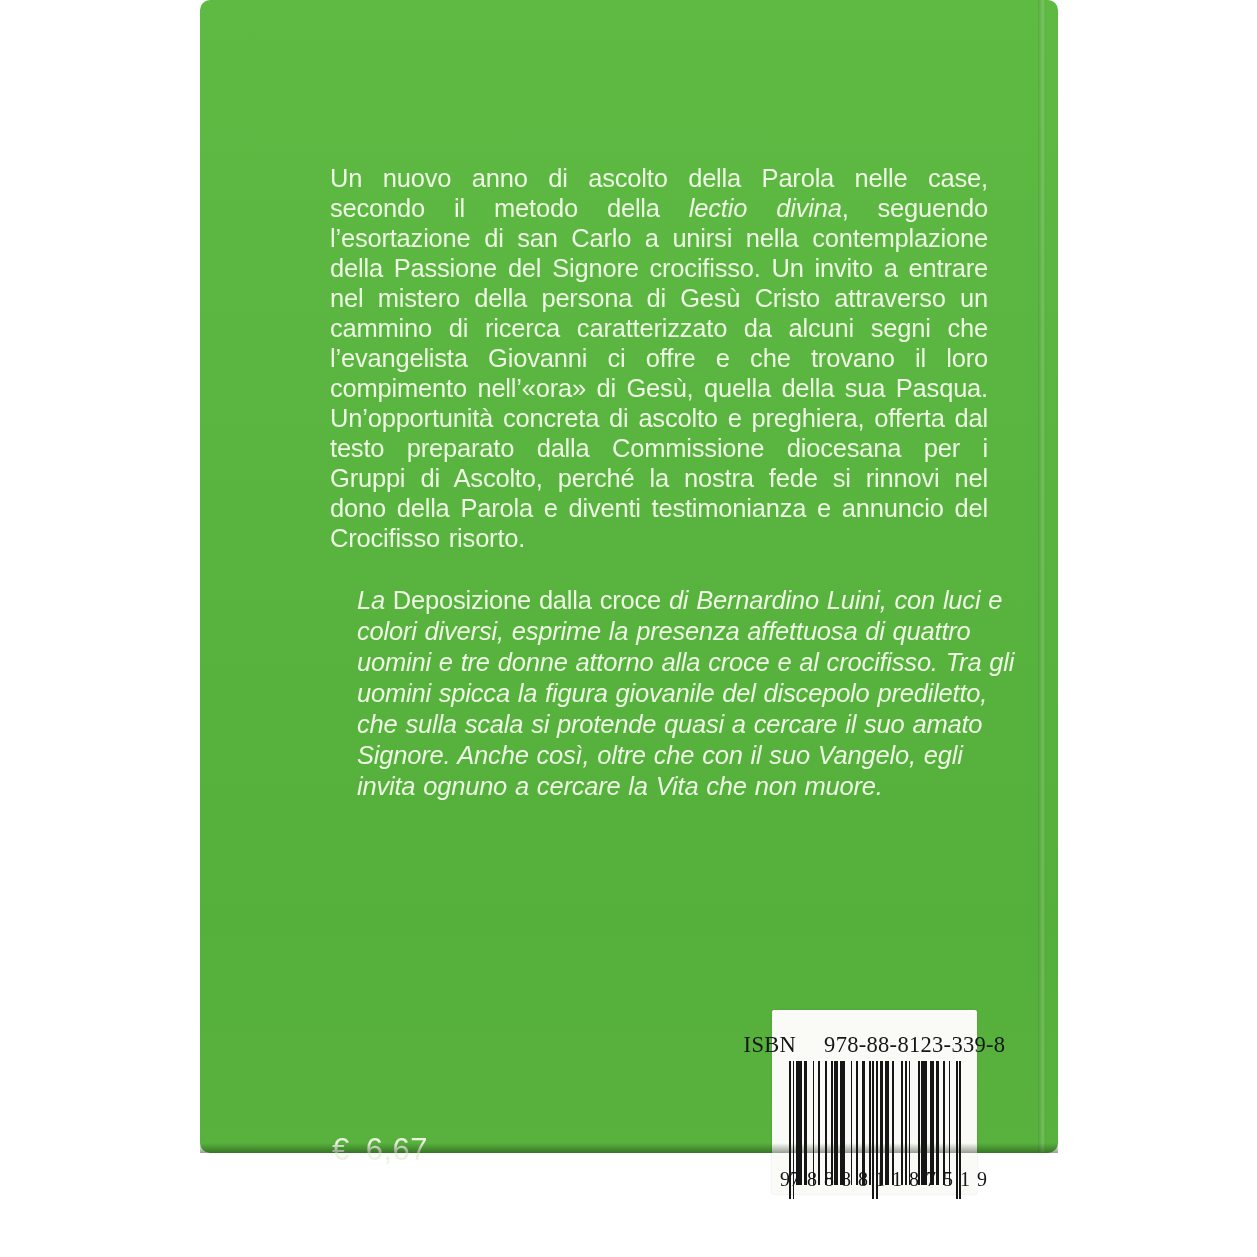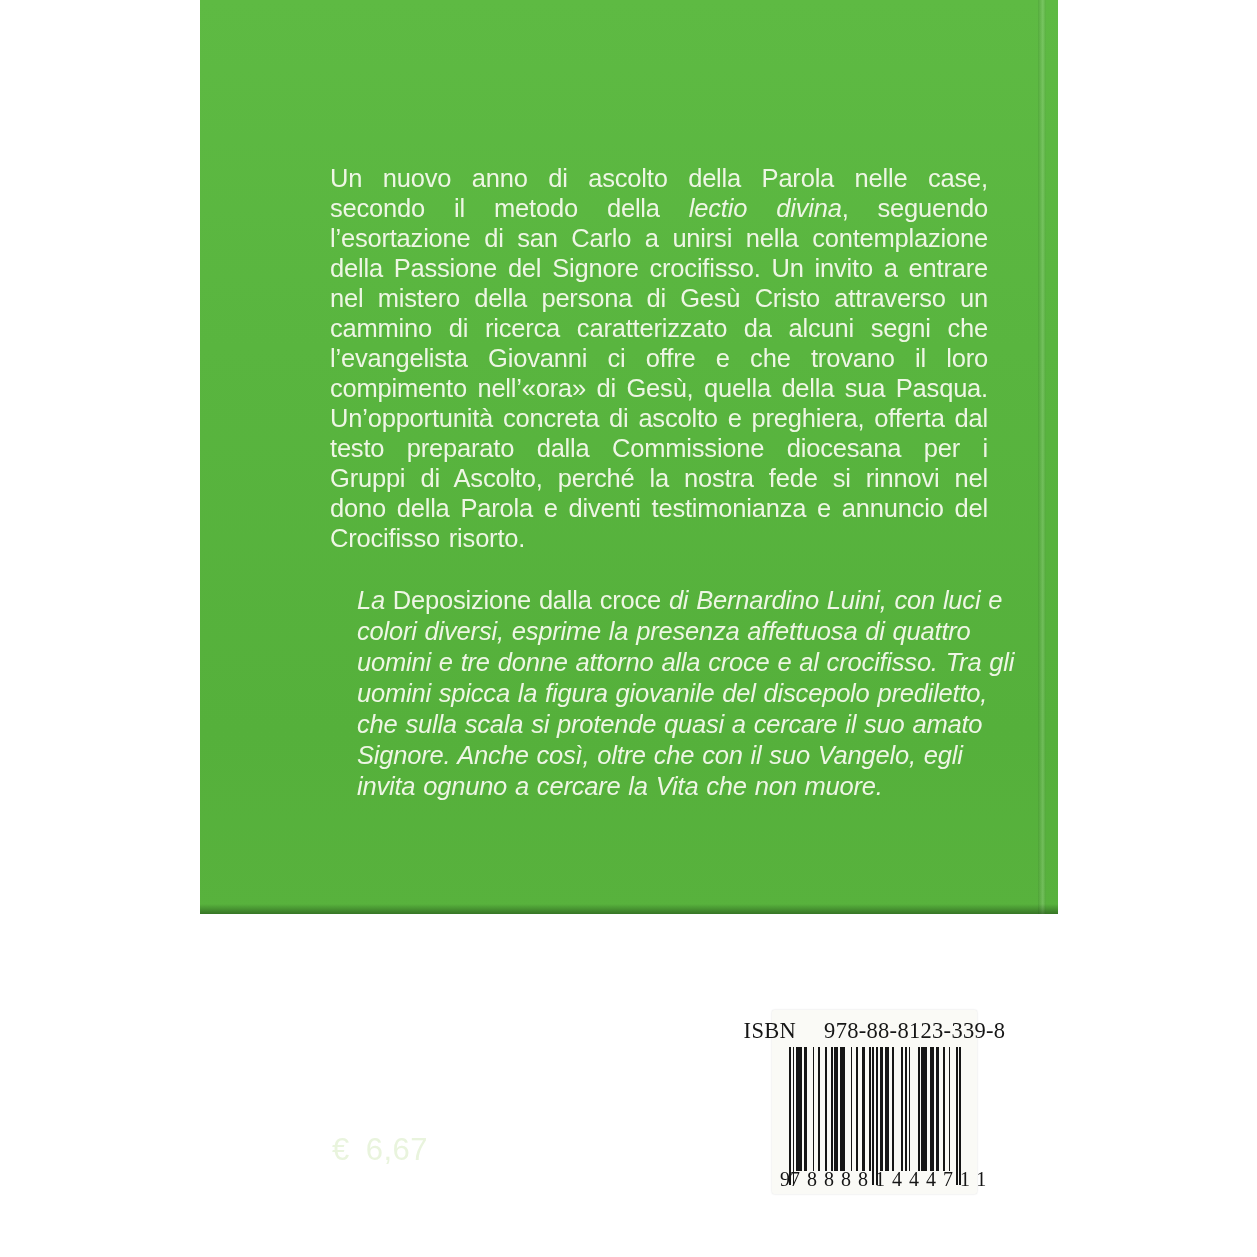--- a/index.html
+++ b/index.html
@@ -7,22 +7,23 @@
     width:1257px;height:1257px;
     background:#ffffff;
     font-family:"Liberation Sans", sans-serif;
     position:relative;
     overflow:hidden;
   }
   .page{
     position:absolute;left:0;top:0;width:1257px;height:1257px;background:#ffffff;
   }
   .cover{
-    position:absolute;left:200px;top:0;width:858px;height:914px;
+    position:absolute;left:200px;top:0;width:858px;height:1153px;
     background:linear-gradient(180deg,#5eba43 0%,#59b53f 38%,#55b03b 80%,#58b23d 100%);
+    border-radius:10px;
   }
   .edge-fold{
     position:absolute;top:0;bottom:0;right:12px;width:8px;
     background:linear-gradient(to right, rgba(0,40,0,0.10), rgba(255,255,255,0.16) 60%, rgba(0,40,0,0.06));
     pointer-events:none;
   }
   .bottom-edge{
     position:absolute;left:0;right:0;bottom:0;height:10px;
     background:linear-gradient(to bottom, rgba(0,0,0,0), rgba(8,32,4,0.42));
     pointer-events:none;
@@ -53,21 +54,21 @@
     display:flex;align-items:baseline;gap:16px;
   }
   .isbn-box{
     position:absolute;left:572px;top:1010px;width:205px;height:184px;
     background:#fafaf6;
     border-radius:2px;
     box-shadow:0 0 2px rgba(0,0,0,0.15);
   }
   .isbn-line{
     display:flex;justify-content:center;align-items:baseline;gap:28px;
-    margin-top:8px;
+    margin-top:22px;
     font-family:"Liberation Serif", serif;
     font-size:22.5px;color:#161616;letter-spacing:0.3px;
     white-space:nowrap;
   }
   .barcode{
     display:flex;align-items:flex-start;
     height:140px;
     margin:3px 0 0 17px;
   }
   .bc-module{flex:0 0 auto;width:1.82px;height:124px;}
@@ -198,20 +199,20 @@
           <span class="bc-module"></span>
           <span class="bc-module"></span>
           <span class="bc-module"></span>
           <span class="bc-module bar tall"></span>
           <span class="bc-module tall"></span>
           <span class="bc-module bar tall"></span>
         </div>
       <div class="bc-digits">
         <span>9</span>
         <span class="grp">788881</span>
-        <span class="grp">444711</span>
+        <span class="grp">187519</span>
       </div>
     </div>
 
     <div class="edge-fold"></div>
     <div class="bottom-edge"></div>
   </div>
 </div>
 
 </body></html>

